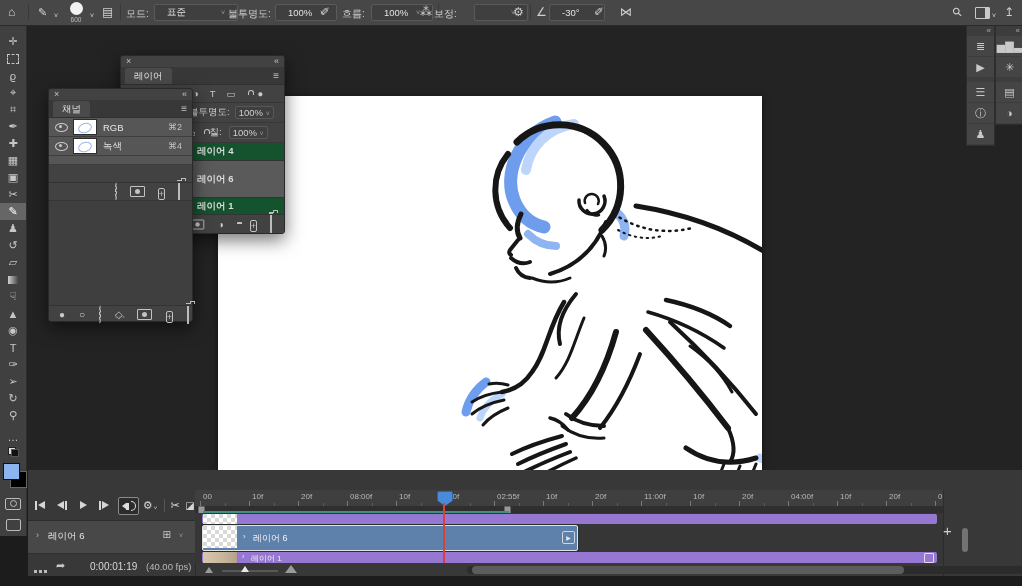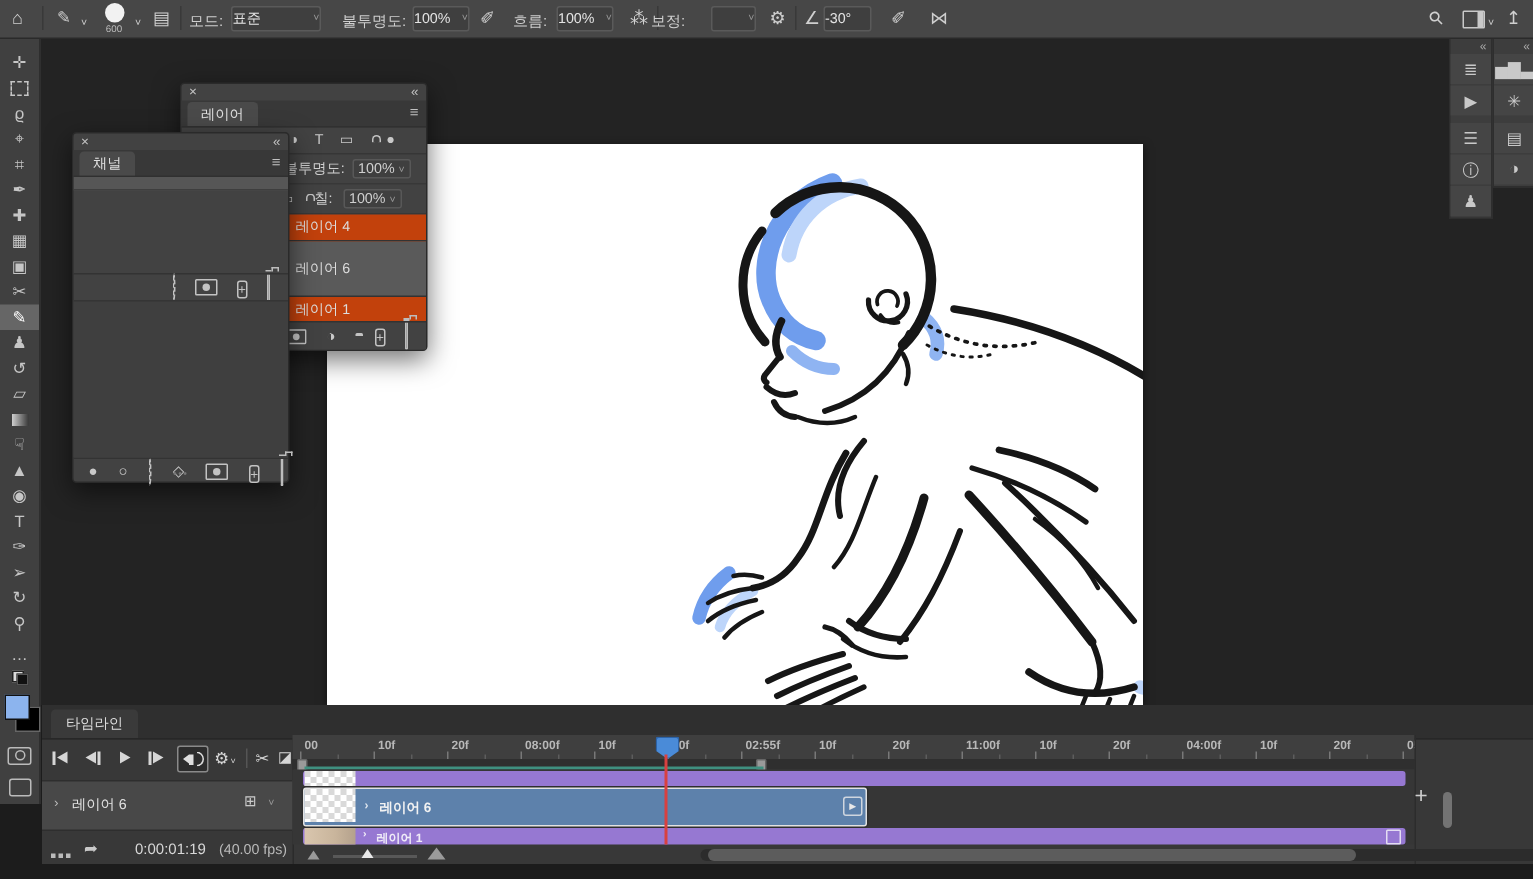--- a/index.html
+++ b/index.html
@@ -3,21 +3,21 @@
 <meta charset="utf-8">
 <style>
   html,body{margin:0;padding:0;background:#1c1c1c;width:1022px;height:586px;overflow:hidden;
     font-family:"Liberation Sans","DejaVu Sans",sans-serif;-webkit-font-smoothing:antialiased;}
   .abs{position:absolute;}
   .icon{color:#c9c9c9;}
   
   #options-bar{position:absolute;left:0;top:0;width:1022px;height:25px;background:#474747;border-bottom:1px solid #2a2a2a;z-index:9;}
   #options-bar .olabel{position:absolute;top:7px;font-size:10px;color:#cfcfcf;white-space:nowrap;}
   .osel{position:absolute;top:4px;height:15px;background:#3f3f3f;border:1px solid #5a5a5a;border-radius:2px;
-    font-size:9.5px;color:#e3e3e3;display:flex;align-items:center;padding:0 0;justify-content:space-between;}
+    font-size:9.5px;color:#e3e3e3;display:flex;align-items:center;padding:0 12px;justify-content:space-between;}
   .osel .car{font-size:7px;color:#9a9a9a;margin-left:4px;}
   .oicon{position:absolute;top:3px;font-size:12px;color:#cfcfcf;line-height:18px;}
   .osep{position:absolute;top:4px;width:1px;height:16px;background:#393939;}
   
   #toolbar{position:absolute;left:0;top:25px;width:26px;height:511px;background:#404040;border-right:1px solid #2e2e2e;z-index:8;}
   .tool{width:26px;height:17px;display:flex;align-items:center;justify-content:center;font-size:11px;color:#c6c6c6;}
   .tool.selected{background:#666;color:#fff;}
   .icon-dashedrect{width:10px;height:8px;border:1px dashed #c6c6c6;}
   .icon-grad{width:11px;height:8px;background:linear-gradient(90deg,#cfcfcf,#3a3a3a);}
   .mini-swatches{position:relative;width:11px;height:10px;}
@@ -68,21 +68,21 @@
   .icon-folder{width:11px;height:8px;background:#c3c3c3;border-radius:1px;position:relative;margin-top:2px;}
   .icon-folder::before{content:"";position:absolute;top:-2px;left:0;width:5px;height:2px;background:#c3c3c3;border-radius:1px 1px 0 0;}
   .icon-lock{width:8px;height:6px;background:#c3c3c3;border-radius:1px;position:relative;margin-top:5px;}
   .icon-lock::before{content:"";position:absolute;top:-4px;left:1px;width:4px;height:4px;border:1.5px solid #c3c3c3;border-bottom:none;border-radius:3px 3px 0 0;}
   .resize-dots{position:absolute;bottom:1px;left:50%;transform:translateX(-50%);font-size:7px;color:#777;letter-spacing:1px;}
   
   #layers-panel{left:120px;top:55px;width:163px;height:177px;z-index:6;}
   .lay-filter{height:17px;display:flex;align-items:center;gap:11px;padding-left:72px;border-bottom:1px solid #363636;}
   .lay-filter .icon{font-size:9.5px;}
   .lay-row-ctl{height:19px;display:flex;align-items:center;font-size:9.5px;color:#cfcfcf;border-bottom:1px solid #383838;}
-  .lay-list{background:#c2410c;}
+  .lay-list{background:#14532d;font-weight:bold;}
   .lay-item{position:relative;border-bottom:1px solid #333;display:flex;align-items:center;font-size:9.5px;color:#ddd;padding-left:76px;}
   .lay-item.selected{background:#5a5a5a;}
   .lay-iconbar{position:absolute;left:0;right:0;bottom:0;height:18px;background:#424242;border-top:1px solid #333;}
   
   #timeline{position:absolute;left:28px;top:470px;width:994px;height:106px;background:#383838;z-index:3;}
   #tl-tabbar{position:absolute;left:0;top:0;width:994px;height:22px;background:#2f2f2f;border-bottom:1px solid #272727;}
   #tl-tab{position:absolute;left:6px;top:3px;height:19px;padding:0 10px;background:#3a3a3a;border-radius:3px 3px 0 0;
     font-size:9.5px;color:#dedede;display:flex;align-items:center;}
   #tl-left{position:absolute;left:0;top:22px;width:167px;height:84px;border-right:1px solid #2b2b2b;}
   .tbtn{position:absolute;top:3px;height:16px;display:flex;align-items:center;justify-content:center;gap:1px;color:#d6d6d6;}
@@ -90,21 +90,21 @@
   .tri-l{width:0;height:0;border-right:7px solid #d6d6d6;border-top:4px solid transparent;border-bottom:4px solid transparent;}
   .tbar{width:2px;height:9px;background:#d6d6d6;}
   .tbtn.audio{border:1px solid #8a8a8a;background:#2c2c2c;border-radius:2px;width:19px;}
   .spk-cone{width:0;height:0;border-top:3px solid transparent;border-bottom:3px solid transparent;border-right:4px solid #ddd;}
   .spk-body{width:3px;height:7px;background:#ddd;margin-left:-1px;}
   .spk-wave{width:4px;height:8px;border:1.2px solid #ddd;border-left:none;border-radius:0 6px 6px 0;margin-left:1px;}
   #tl-transport{position:absolute;left:0;top:2px;width:167px;height:22px;}
   #tl-header-row{position:absolute;left:0;top:28px;width:167px;height:32px;background:#484848;border-top:1px solid #2e2e2e;border-bottom:1px solid #2e2e2e;}
   #tl-bottom-row{position:absolute;left:0;top:64px;width:167px;height:20px;font-size:10px;color:#c9c9c9;}
   .ooo i{display:inline-block;width:3px;height:3px;background:#bbb;margin-right:2px;}
-  #tl-right{position:absolute;left:167px;top:20px;width:748px;height:86px;font-weight:bold;}
+  #tl-right{position:absolute;left:167px;top:20px;width:748px;height:86px;}
   #tl-ruler{position:absolute;left:0;top:0;width:748px;height:16px;background:#3f3f3f;border-bottom:1px solid #2b2b2b;overflow:hidden;}
   .rl{position:absolute;top:2px;font-size:8px;color:#b8b8b8;white-space:nowrap;}
   .tick{position:absolute;bottom:0;width:1px;background:#787878;}
   #tl-workarea{position:absolute;left:0;top:16px;width:748px;height:7px;background:#2f2f2f;}
   .wa-handle{position:absolute;top:0px;width:5px;height:9px;background:#9a9a9a;border-radius:1px;border:1px solid #666;}
   #wa-line{position:absolute;left:8px;top:21px;width:306px;height:2px;background:#3f9080;}
   #tl-tracks{position:absolute;left:0;top:23px;width:748px;height:50px;background:#363636;}
   .clip-bar{position:absolute;border-radius:2px;}
   .checker{background-image:conic-gradient(#fff 0 25%,#d9d9d9 0 50%,#fff 0 75%,#d9d9d9 0);background-size:8px 8px;}
   #clip-main{background:#5d81ab;border:1px solid #e2e2e2;box-shadow:0 0 0 1px #2e2e2e;}
@@ -386,20 +386,32 @@
 <div id="channels-window" class="fpanel">
   <div class="fp-titlebar">
     <span class="fp-x">×</span>
     <span class="fp-collapse">«</span>
   </div>
   <div class="fp-tabrow">
     <div class="fp-tab">채널</div>
     <span class="fp-menu">≡</span>
   </div>
   <div id="channel-list" style="height:64px;overflow:hidden">
+      <div class="chan-row">
+        <div class="icon-eye"></div>
+        <div class="chan-thumb"></div>
+        <span class="chan-name">RGB</span>
+        <span class="chan-short">⌘2</span>
+      </div>
+      <div class="chan-row">
+        <div class="icon-eye"></div>
+        <div class="chan-thumb"></div>
+        <span class="chan-name">녹색</span>
+        <span class="chan-short">⌘4</span>
+      </div>
       <div class="chan-row" style="height: 8px;"></div>
     </div>
   <div class="panel-iconbar" style="border-top:1px solid #333">
     <span><span class="icon-dcircle"></span></span>
     <span>
         <span class="icon-mask">
           <i></i>
         </span>
       </span>
     <span><span class="icon-plusbox">+</span></span>
@@ -416,23 +428,20 @@
           <i></i>
         </span>
       </span>
     <span><span class="icon-plusbox">+</span></span>
     <span><span class="icon-trash"></span></span>
   </div>
   <div class="resize-dots">•••</div>
 </div>
 
 <div id="timeline">
-  <div id="tl-tabbar">
-    <div id="tl-tab">타임라인</div>
-  </div>
 
   <div id="tl-left">
     <div id="tl-transport">
       <div class="tbtn" style="left:4px;width:16px">
           <span class="tbar"></span>
           <span class="tri-l"></span>
         </div>
       <div class="tbtn" style="left:26px;width:16px">
           <span class="tri-l"></span>
           <span class="tbar"></span>

